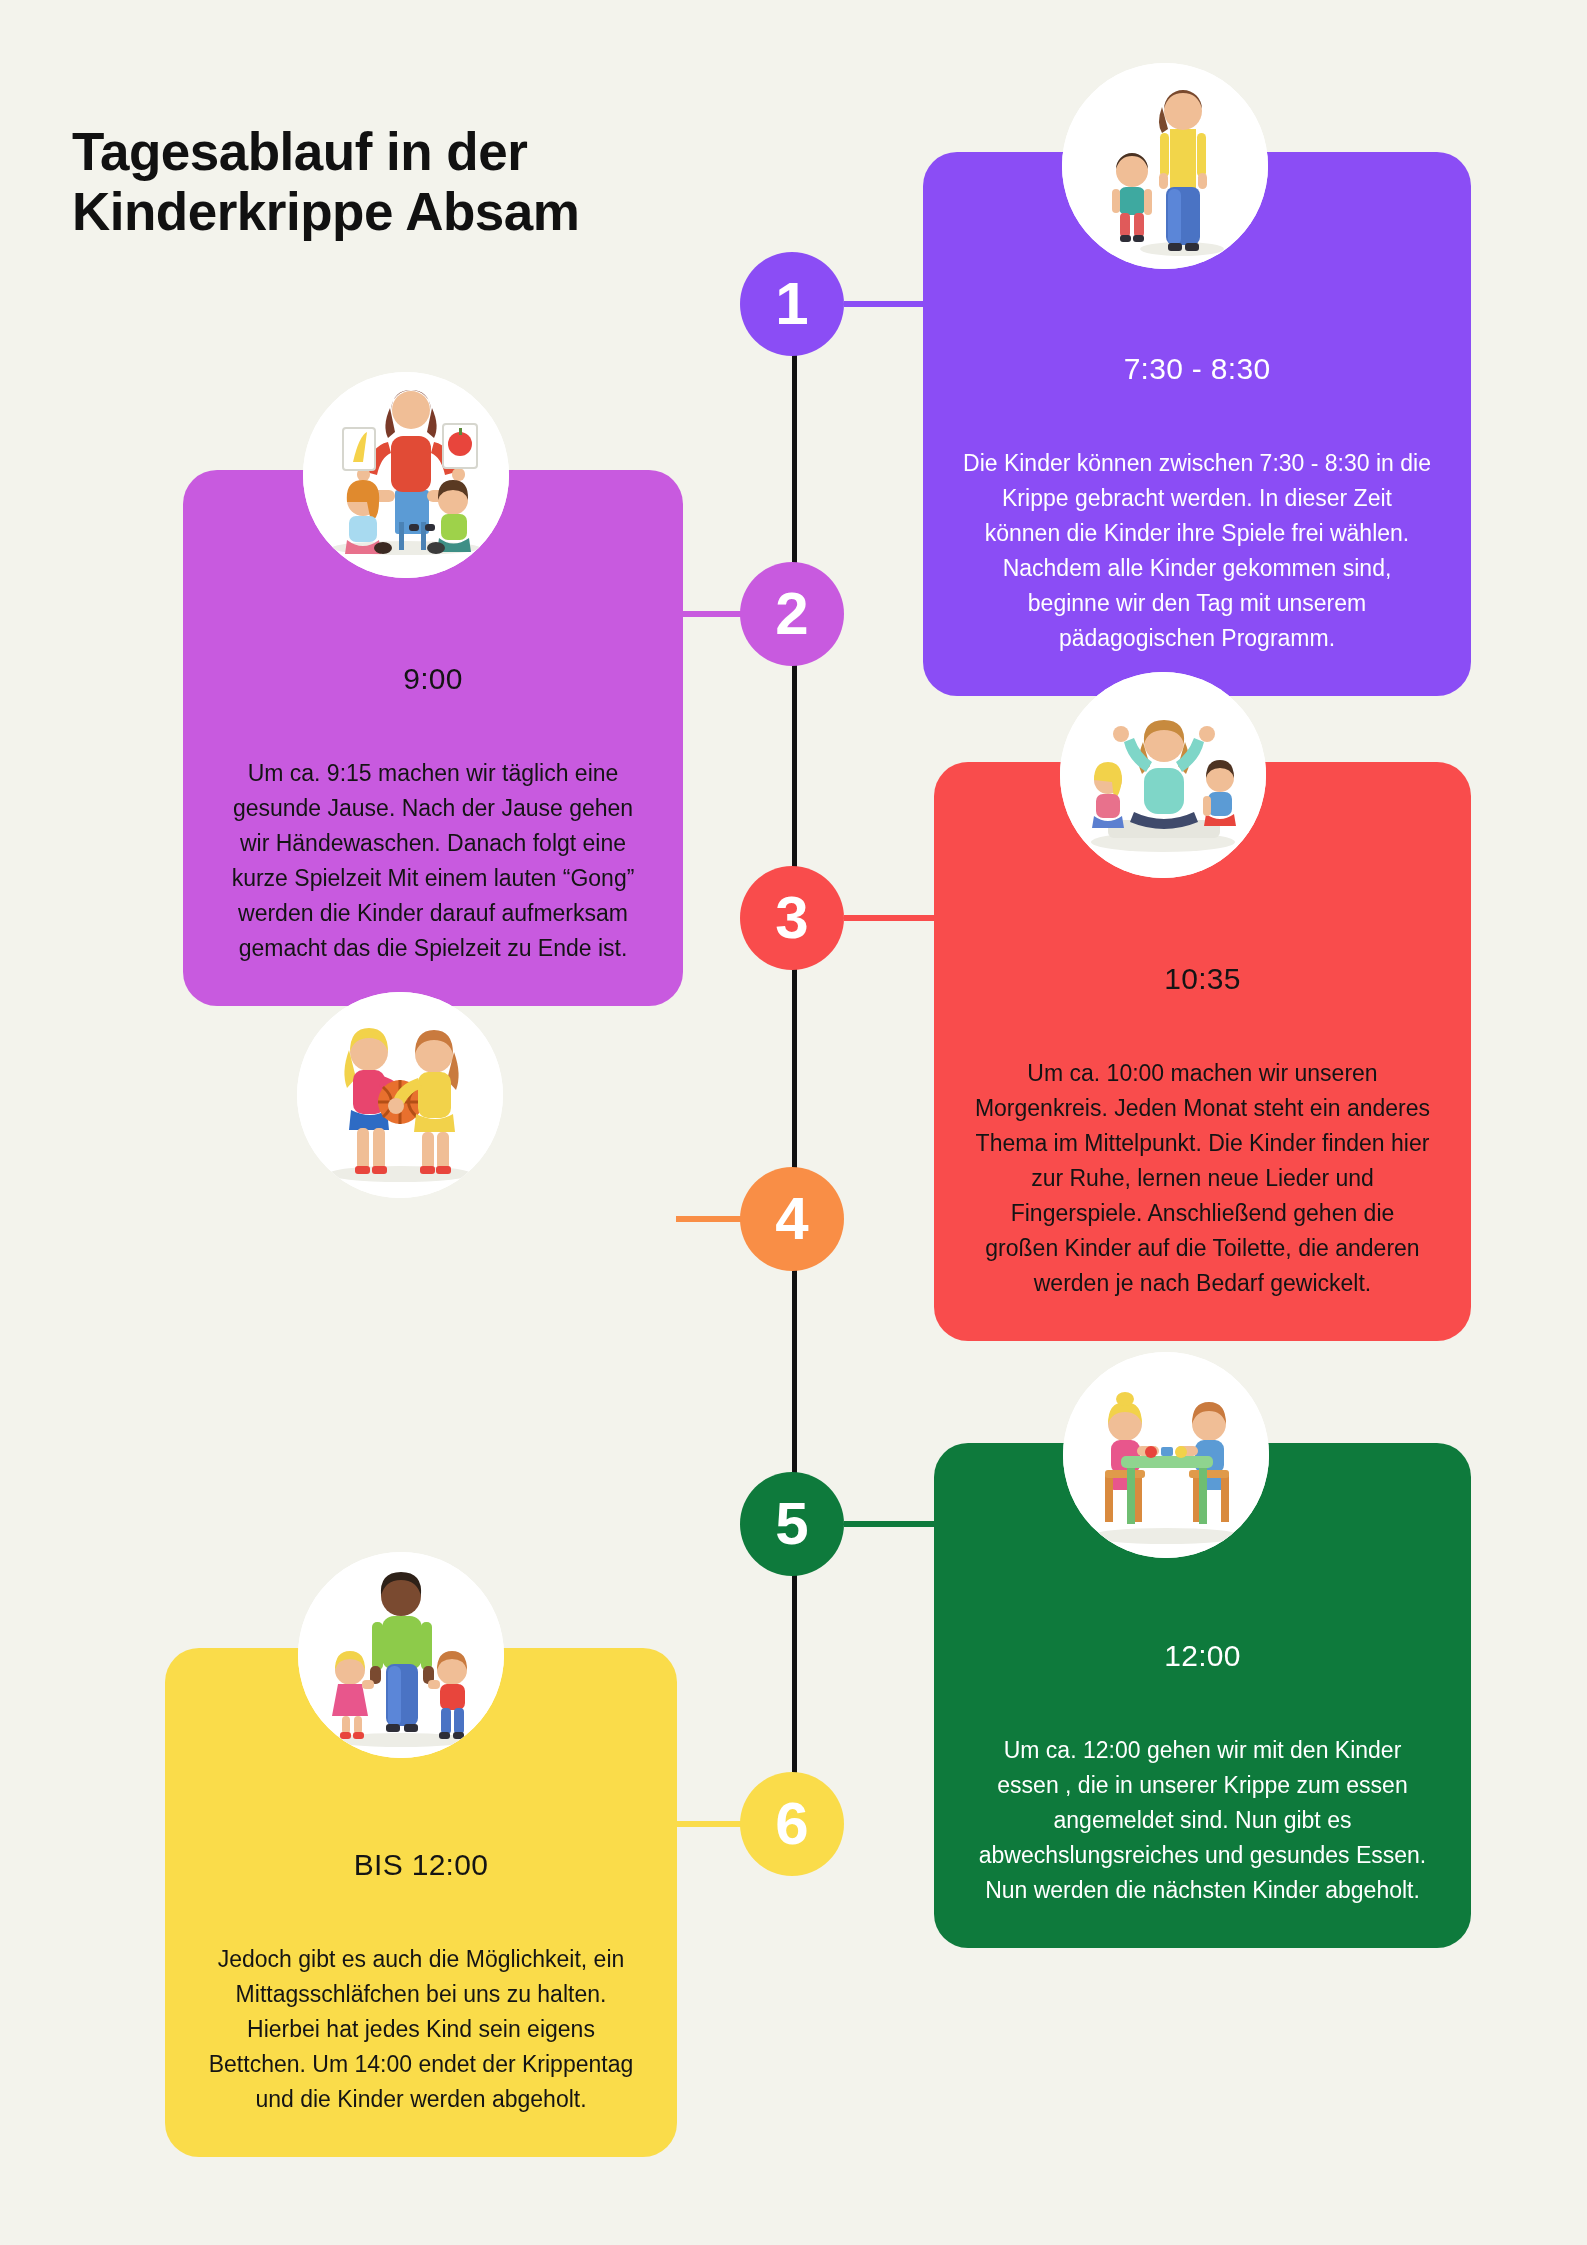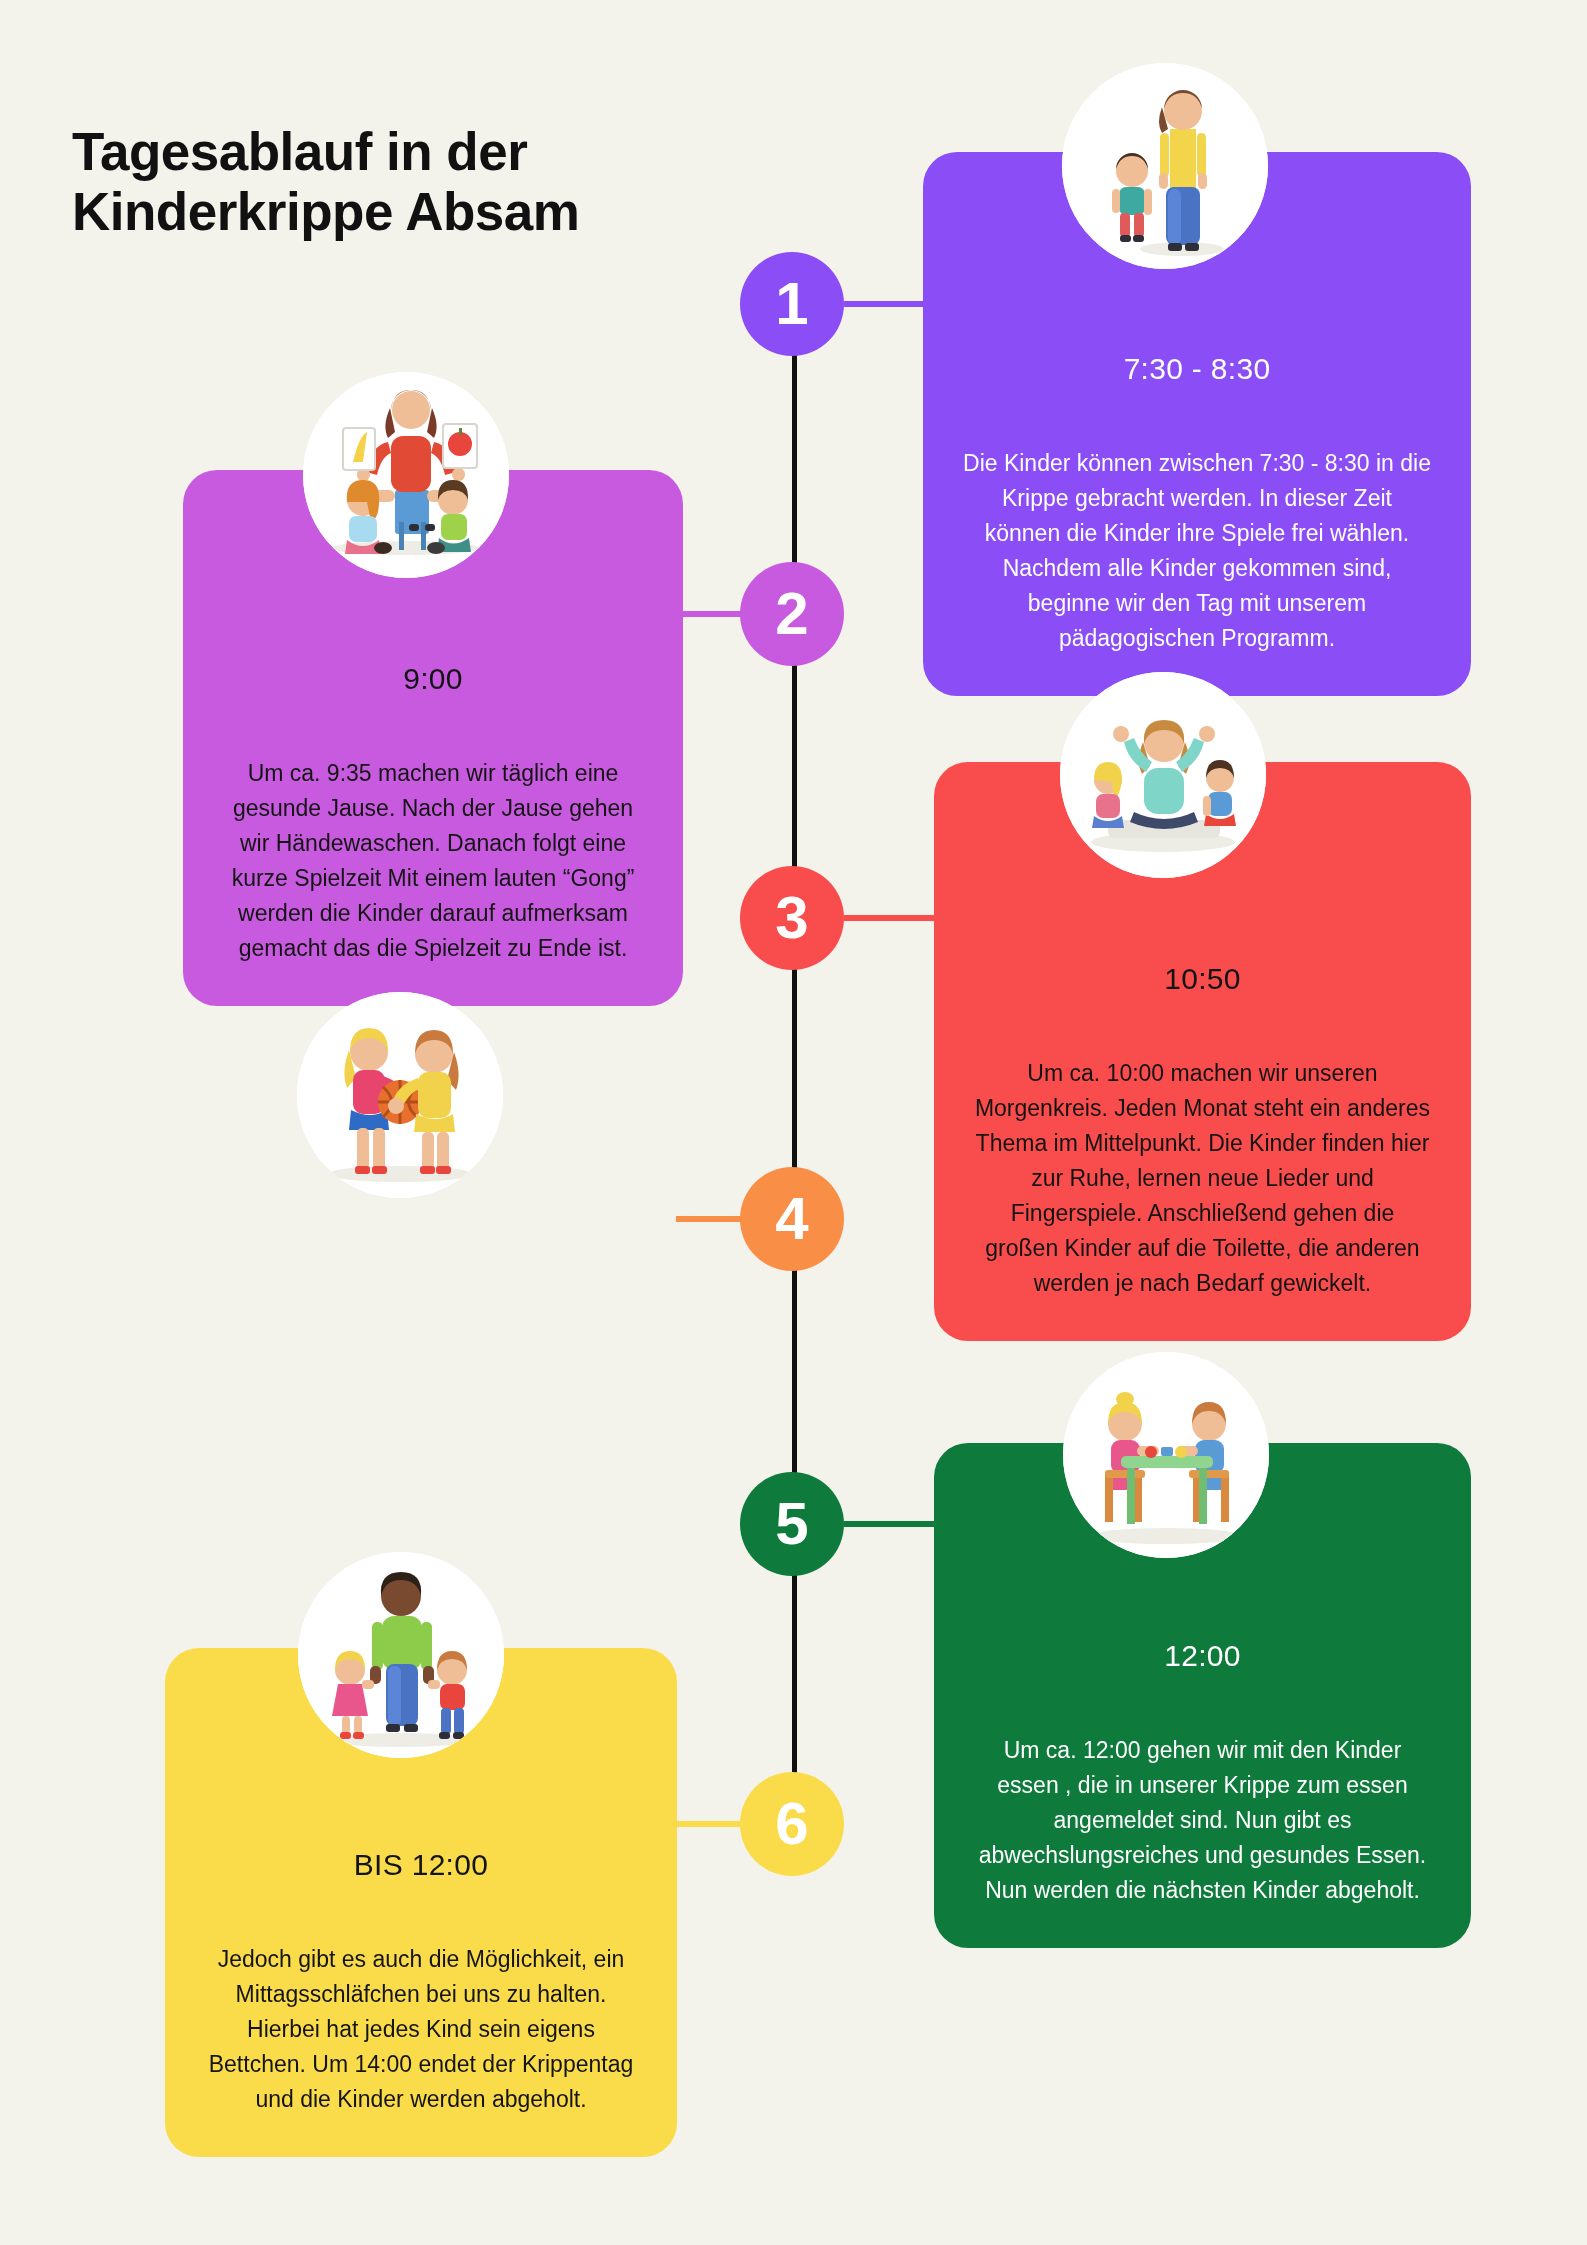--- a/index.html
+++ b/index.html
@@ -190,21 +190,21 @@
       <rect x="50" y="126" width="8" height="24" rx="4" fill="#F0BE96"></rect>
     </svg>
   </div>
   <div class="badge" id="badge-1" style="background: rgb(139, 77, 245);">
     <span>1</span>
   </div>
 
   <div class="connector" id="conn-2" style="background: rgb(200, 90, 223);"></div>
   <div class="card dark-text" id="card-2" style="background: rgb(200, 90, 223);">
     <div class="card-time">9:00</div>
-    <div class="card-body">Um ca. 9:35 machen wir täglich eine gesunde Jause. Nach der Jause gehen wir Händewaschen. Danach folgt eine kurze Spielzeit Mit einem lauten “Gong” werden die Kinder darauf aufmerksam gemacht das die Spielzeit zu Ende ist.</div>
+    <div class="card-body">Um ca. 9:15 machen wir täglich eine gesunde Jause. Nach der Jause gehen wir Händewaschen. Danach folgt eine kurze Spielzeit Mit einem lauten “Gong” werden die Kinder darauf aufmerksam gemacht das die Spielzeit zu Ende ist.</div>
   </div>
   <div class="bubble" id="bubble-2">
     <svg viewBox="0 0 206 206">
       <rect width="206" height="206" fill="#FFFFFF"></rect>
       <ellipse cx="103" cy="176" rx="74" ry="7" fill="#EDEDE6"></ellipse>
 
       <rect x="92" y="118" width="34" height="44" rx="3" fill="#5B9BD5"></rect>
       <rect x="96" y="150" width="5" height="28" fill="#4A82B5"></rect>
       <rect x="118" y="150" width="5" height="28" fill="#4A82B5"></rect>
       <rect x="88" y="64" width="40" height="56" rx="12" fill="#E14B36"></rect>
@@ -239,21 +239,21 @@
       <path d="M136 166 q14 11 30 0 l2 14 h-34 z" fill="#3E8F86"></path>
       <ellipse cx="133" cy="176" rx="9" ry="6" fill="#3B3B3B"></ellipse>
     </svg>
   </div>
   <div class="badge" id="badge-2" style="background: rgb(200, 90, 223);">
     <span>2</span>
   </div>
 
   <div class="connector" id="conn-3" style="background: rgb(249, 76, 76);"></div>
   <div class="card dark-text" id="card-3" style="background: rgb(249, 76, 76);">
-    <div class="card-time">10:50</div>
+    <div class="card-time">10:35</div>
     <div class="card-body">Um ca. 10:00 machen wir unseren Morgenkreis. Jeden Monat steht ein anderes Thema im Mittelpunkt. Die Kinder finden hier zur Ruhe, lernen neue Lieder und Fingerspiele. Anschließend gehen die großen Kinder auf die Toilette, die anderen werden je nach Bedarf gewickelt.</div>
   </div>
   <div class="bubble" id="bubble-3">
     <svg viewBox="0 0 206 206">
       <rect width="206" height="206" fill="#FFFFFF"></rect>
       <ellipse cx="103" cy="170" rx="72" ry="10" fill="#EDEDE6"></ellipse>
 
       <rect x="48" y="148" width="112" height="18" rx="6" fill="#E6E6DE"></rect>
 
       <rect x="84" y="96" width="40" height="46" rx="14" fill="#7FD6C8"></rect>

